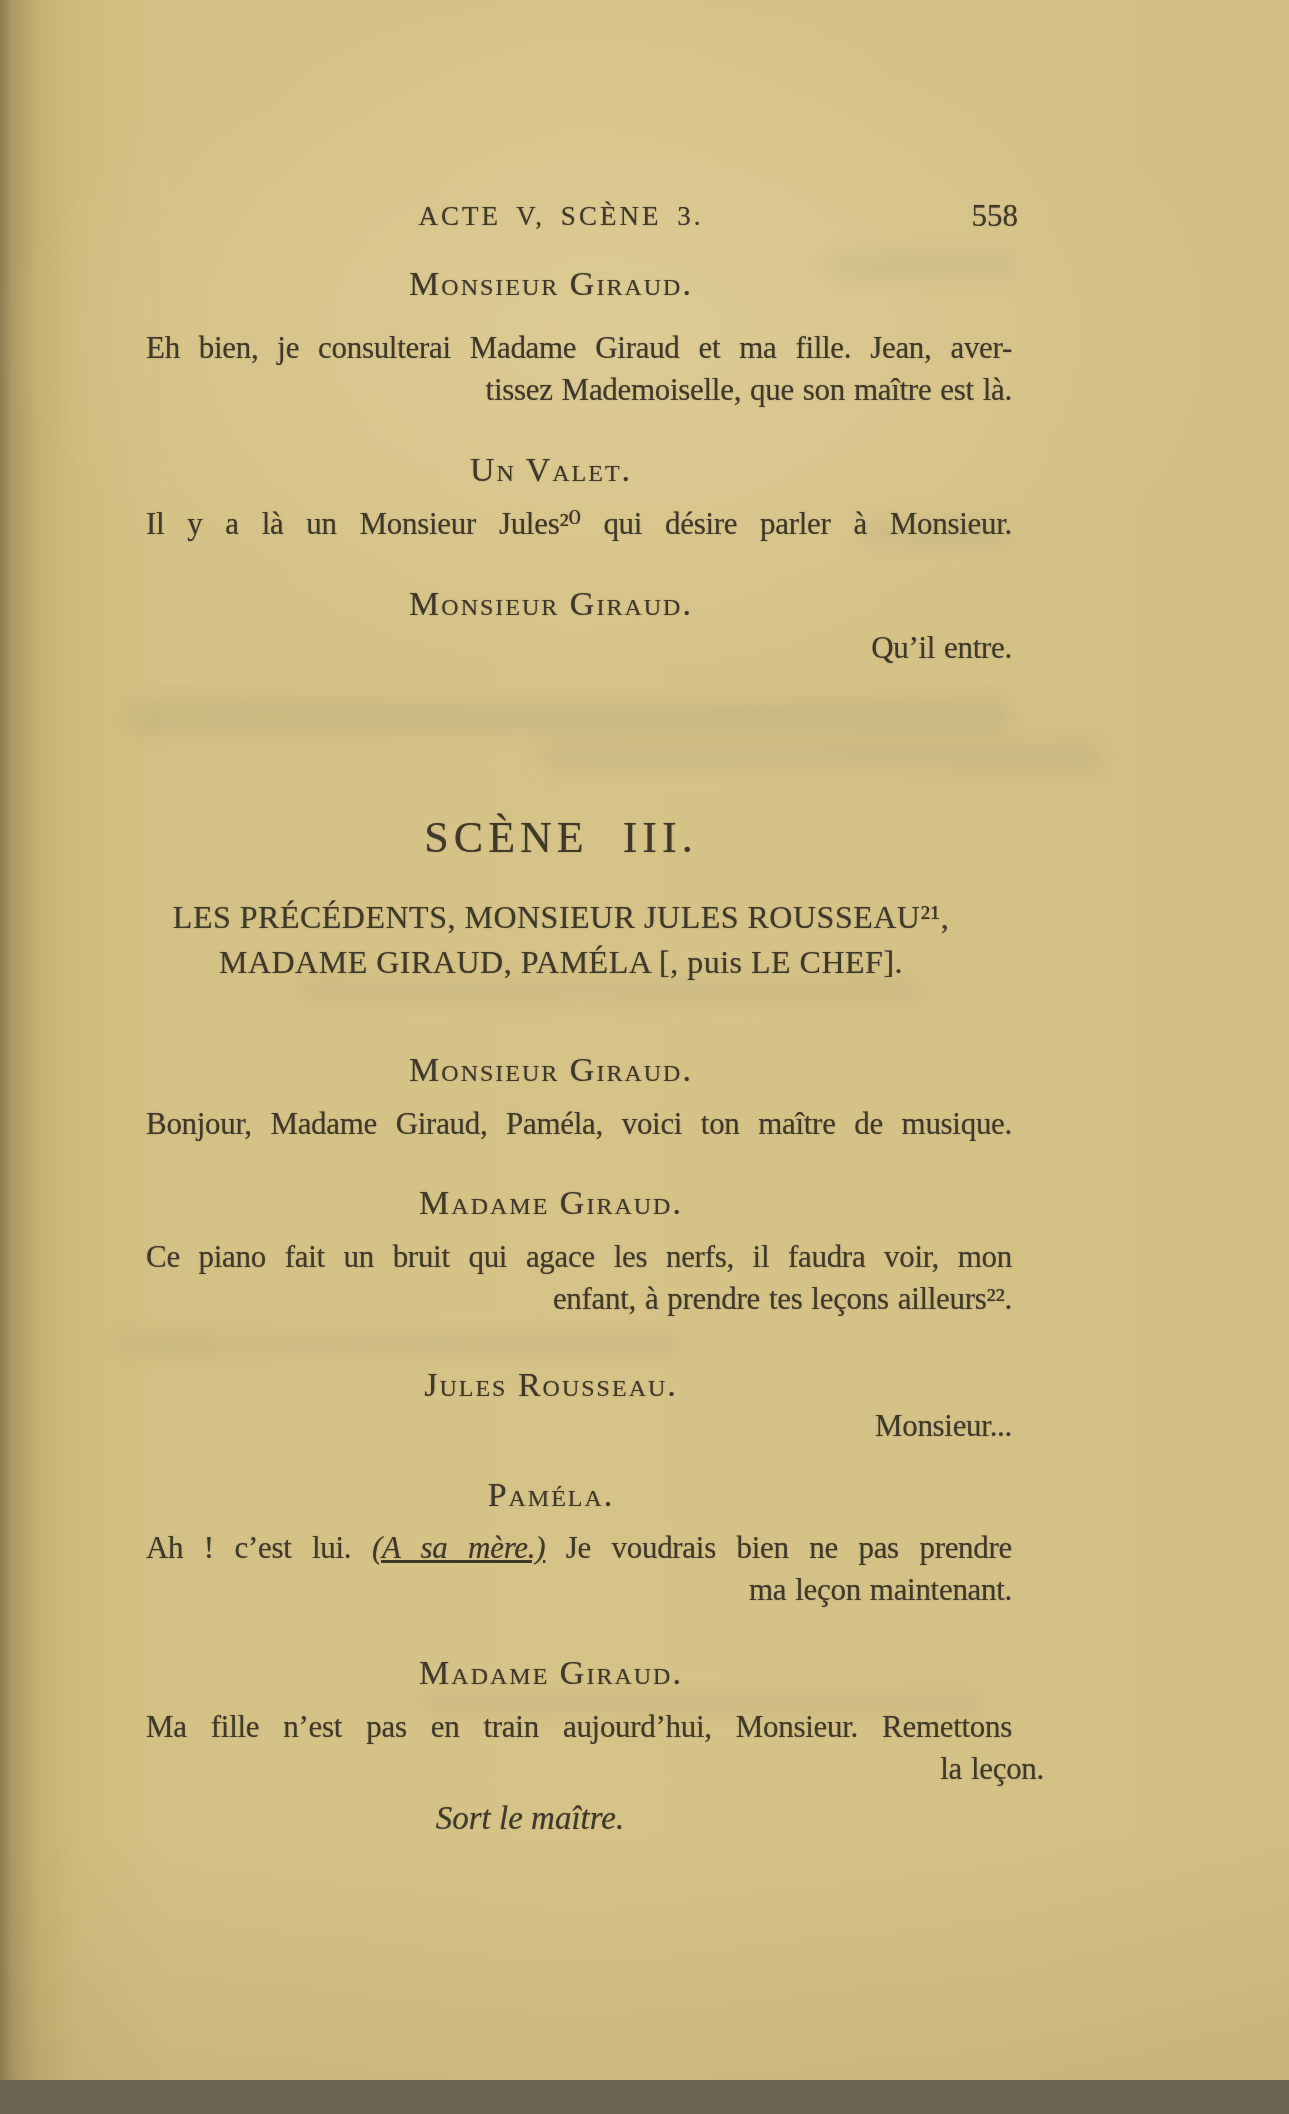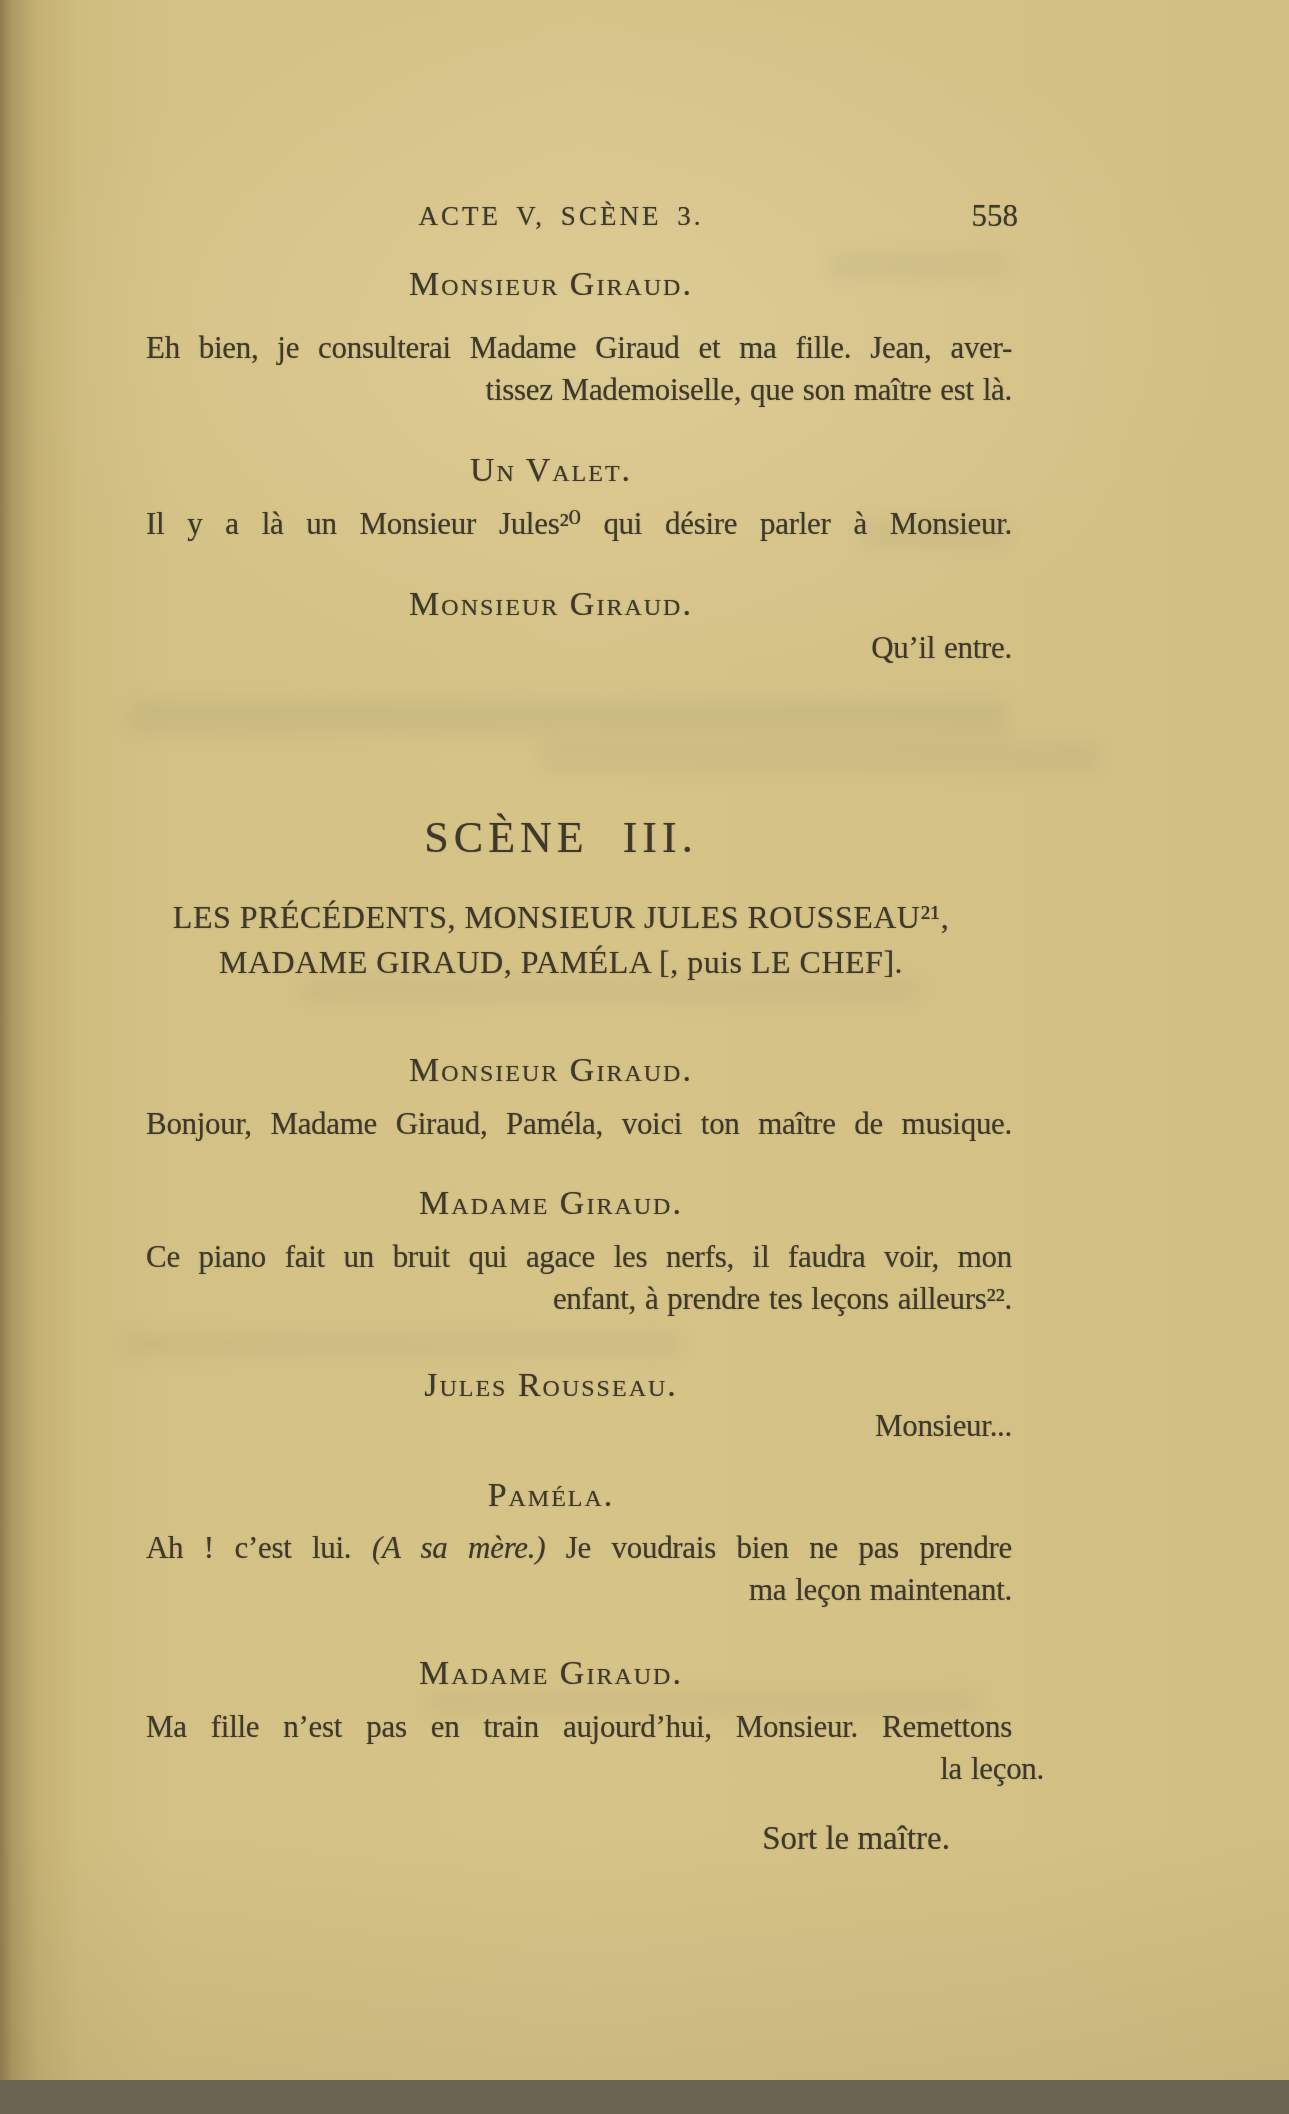--- a/index.html
+++ b/index.html
@@ -60,27 +60,28 @@
   }
   .cast-line {
     left: 110px; width: 902px;
     text-align: center;
     font-size: 32px; line-height: 38px;
     letter-spacing: 0.5px;
   }
 
   .stage-dir {
     left: 110px; width: 902px;
-    text-align: right;
+    text-align: center;
     padding-right: 62px;
     box-sizing: border-box;
-    font-size: 33px; line-height: 39px; margin-top: 20px;
+    font-style: italic;
+    font-size: 33px; line-height: 39px;
   }
 
-  .it { font-style: italic; }
+  .it { font-style: italic; text-decoration: underline; }
 
   .smudge {
     position: absolute;
     background: rgba(138,140,101,0.12);
     filter: blur(9px);
     border-radius: 10px;
   }
 </style>
 </head>
 <body>

